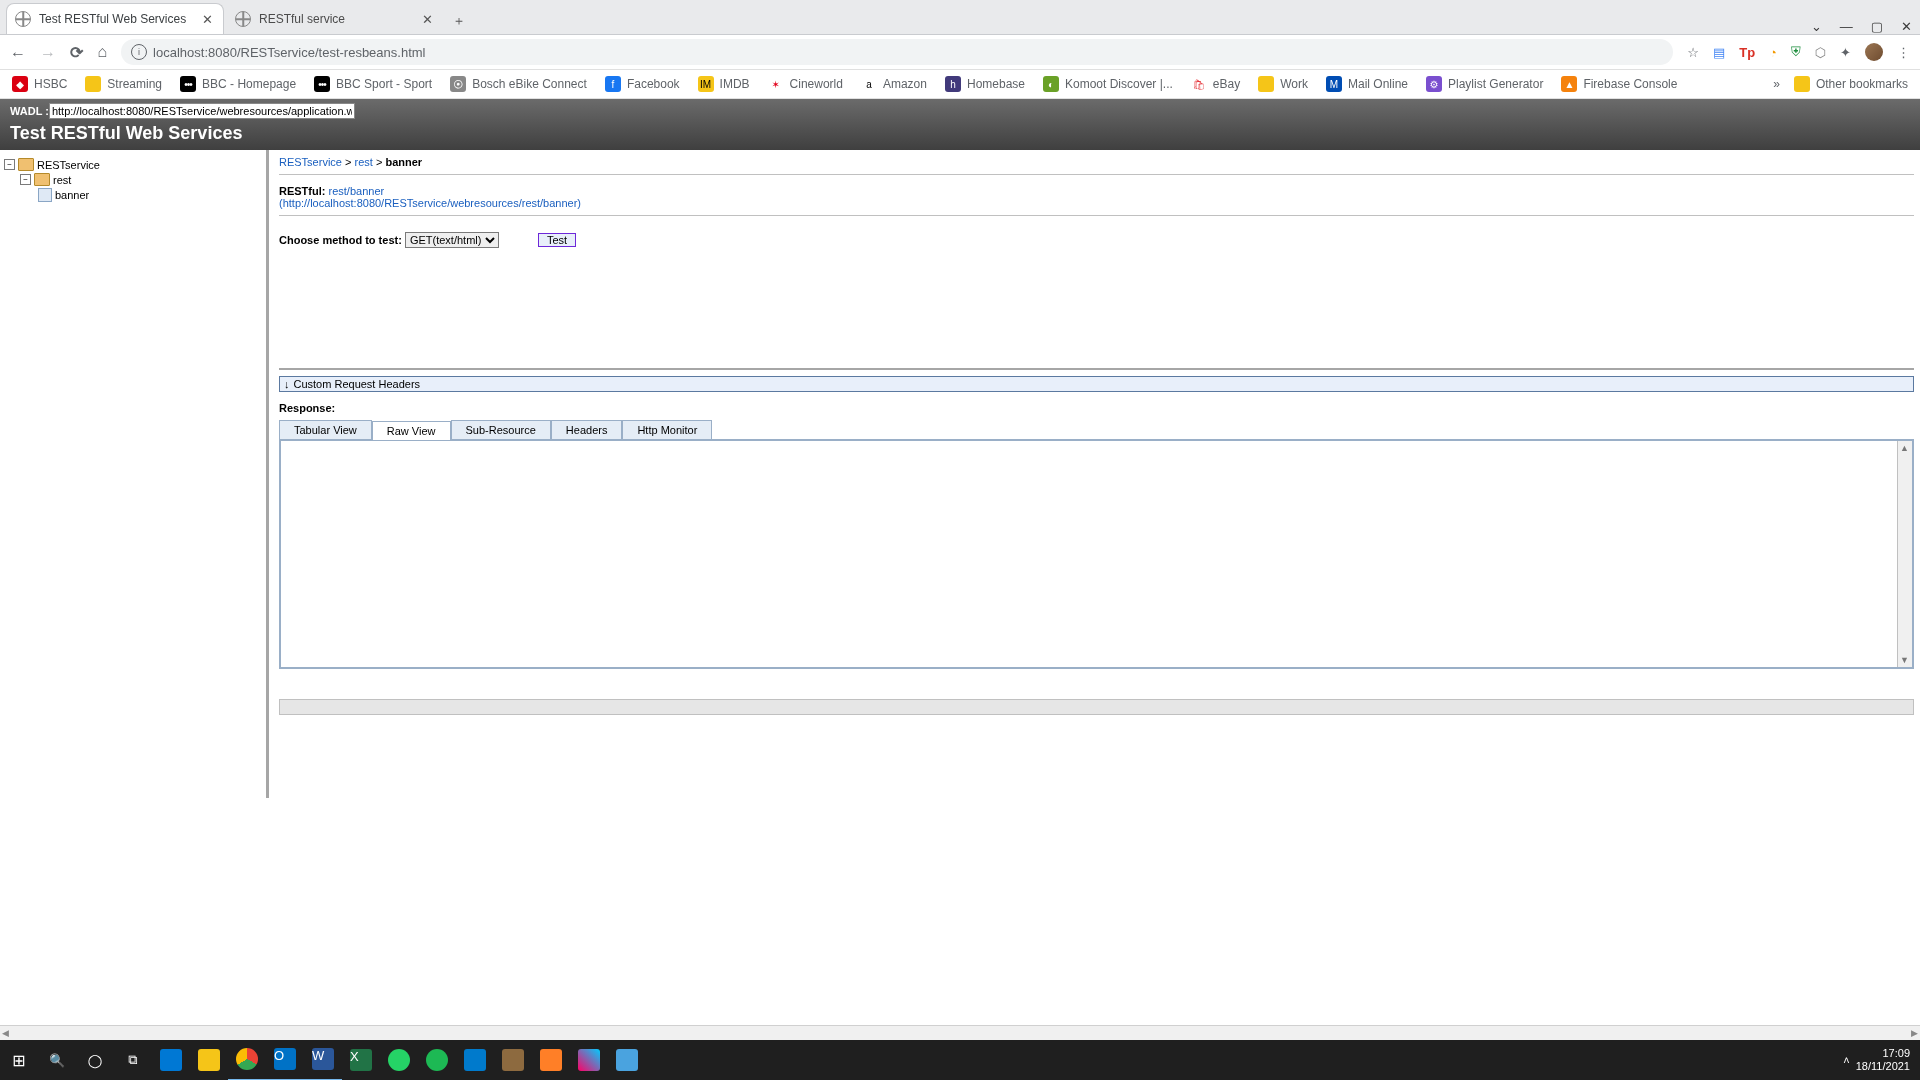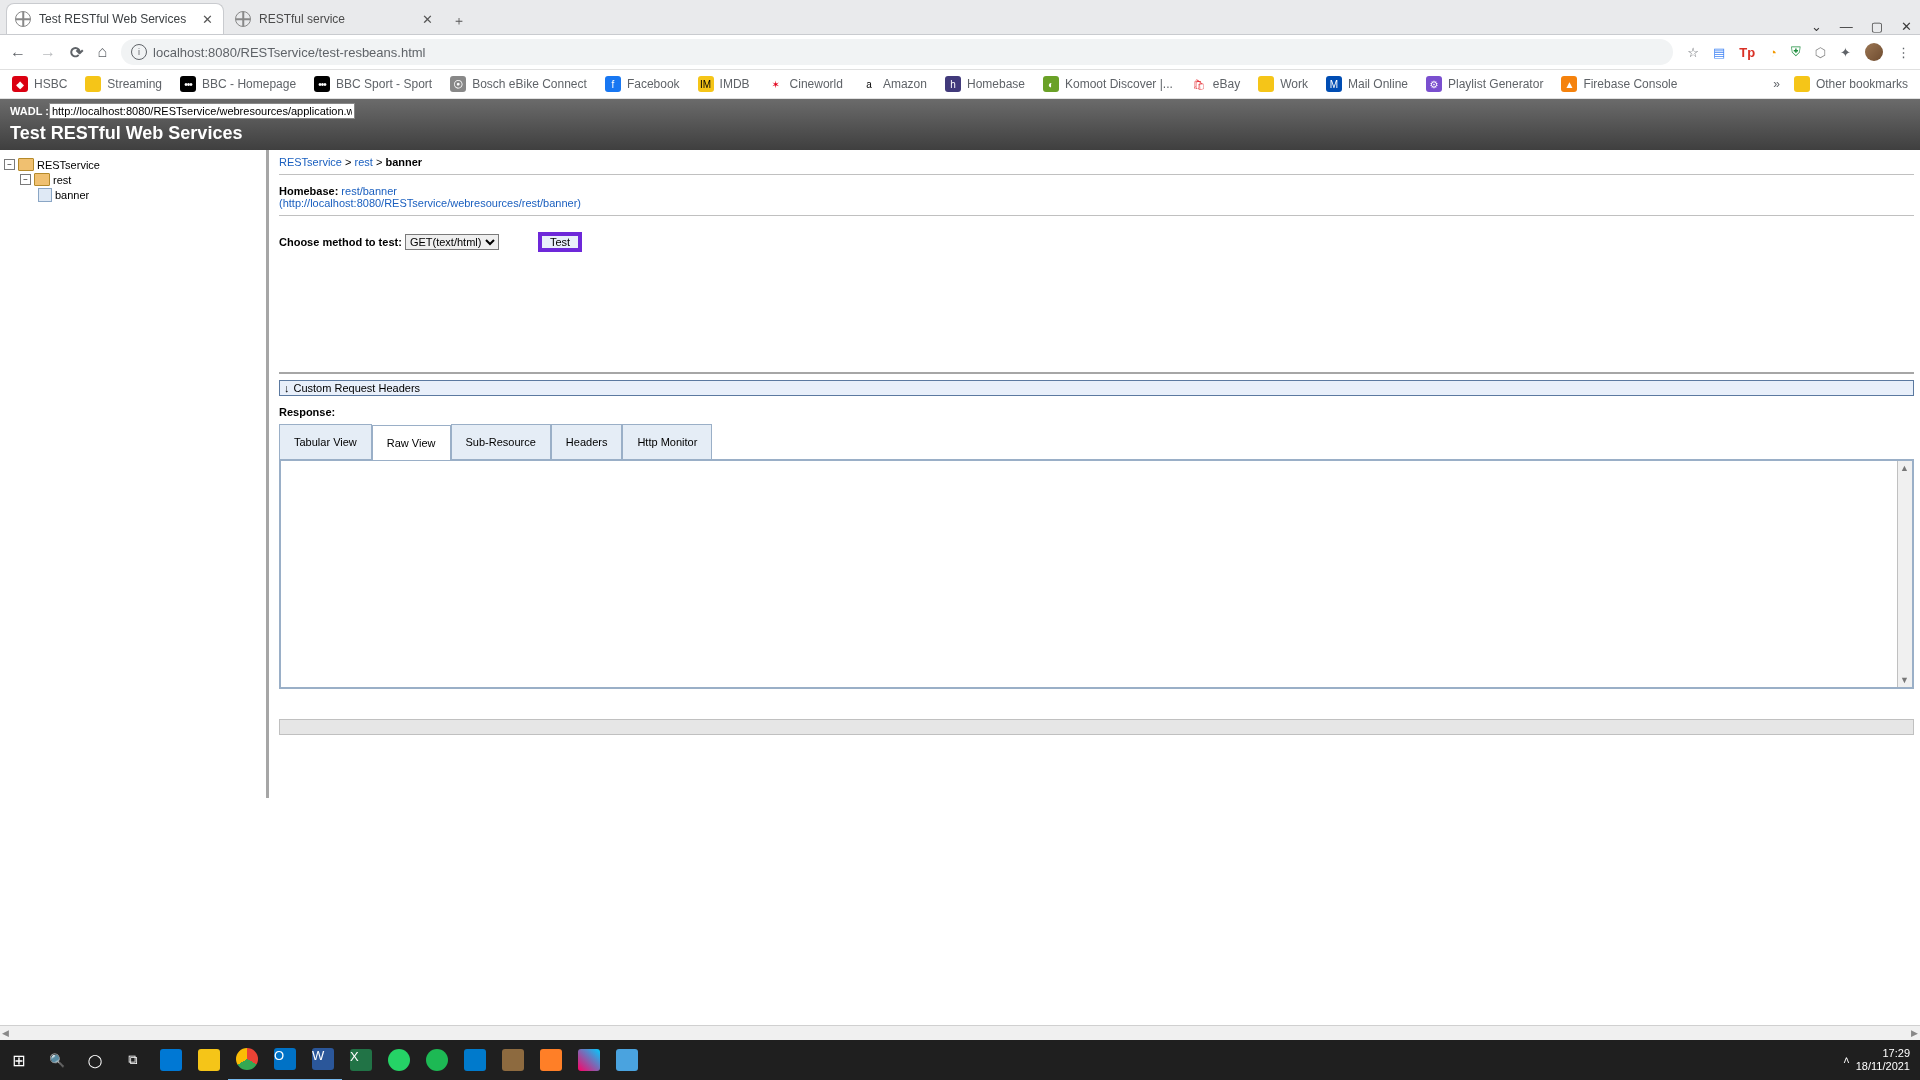--- a/index.html
+++ b/index.html
@@ -65,29 +65,29 @@
   .crumb .lnk{color:#1a5fbf;text-decoration:none;}
   .crumb .cur{color:#000;font-weight:bold;}
   .crumb hr{border:none;border-top:1px solid #c0c0c0;margin:6px 0 0;}
   .resblock{font-size:11px;margin-top:4px;}
   .resblock .lbl{font-weight:bold;}
   .resblock .lnk{color:#1a5fbf;}
   hr.sep{border:none;border-top:1px solid #c0c0c0;margin:6px 0;}
   .methodrow{font-size:11px;margin-top:10px;}
   .methodrow .lbl{font-weight:bold;}
   .methodrow select{font-size:11px;border:1px solid #7a7a7a;}
-  .methodrow button{font-size:11px;border:4px solid #6d28d9;background:#e8effa;padding:0 8px;margin-left:36px;}
+  .methodrow button{font-size:11px;border:1px solid #6d28d9;background:#e8effa;padding:0 8px;margin-left:36px;}
   .spacer-upper{flex:0 0 120px;}
   hr.thick{border:none;border-top:2px solid #a6a6a6;margin:0;}
   .chipbtn{font-size:11px;border:1px solid #5b79a0;background:#e8effa;padding:1px 4px;margin-top:6px;display:inline-flex;align-items:center;gap:4px;}
   .statusrow{font-size:11px;margin-top:14px;}
   .statusrow .lbl{font-weight:bold;}
   .resplbl{font-size:11px;font-weight:bold;margin-top:10px;}
   .tabsbar{display:flex;margin:6px 0 0;}
-  .tabbtn{border:1px solid #9aafc7;border-bottom:none;background:#e5edf6;font-size:11px;padding:11px 14px;margin-right:0;}
+  .tabbtn{border:1px solid #9aafc7;border-bottom:none;background:#e5edf6;font-size:11px;padding:3px 14px;margin-right:0;}
   .tabbtn.active{background:#fff;position:relative;top:1px;}
   .respframe{border:2px solid #9aafc7;height:226px;display:flex;}
   .respleft{width:400px;border-right:1px solid #9aafc7;padding:6px;}
   .respleft h1{font-family:"Times New Roman",serif;font-size:25px;margin:0;}
   .respright{flex:1;position:relative;}
   .vscroll{position:absolute;right:0;top:0;width:14px;height:100%;background:#f0f0f0;border-left:1px solid #c0c0c0;}
   .vscroll:before{content:"▲";position:absolute;top:2px;left:2px;font-size:9px;color:#777;}
   .vscroll:after{content:"▼";position:absolute;bottom:2px;left:2px;font-size:9px;color:#777;}
   .hscroll{height:14px;background:#e6e6e6;border:1px solid #c0c0c0;margin-top:30px;}
 
@@ -257,21 +257,21 @@
     <div class="crumb">
       <a class="lnk">RESTservice</a>
       <span> &gt; </span>
       <a class="lnk">rest</a>
       <span> &gt; </span>
       <span class="cur">banner</span>
       <hr>
     </div>
 
     <div class="resblock">
-      <span class="lbl">Homebase:</span>
+      <span class="lbl">RESTful:</span>
       <span class="lnk">rest/banner</span><br>
       <span class="lnk">(http://localhost:8080/RESTservice/webresources/rest/banner)</span>
     </div>
     <hr class="sep">
 
     <div class="methodrow">
       <span class="lbl">Choose method to test:</span>
       <select>
         <option>GET(text/html)</option>
       </select>
@@ -359,17 +359,17 @@
     <div class="tb-ico">
         <span class="sq" style="background:linear-gradient(45deg,#f06,#0cf)"></span>
       </div>
     <div class="tb-ico">
         <span class="sq" style="background:#4aa3df"></span>
       </div>
   </div>
   <div class="tb-right">
     <span>˄</span>
     <div class="tb-clock">
-      <div>17:29</div>
+      <div>17:09</div>
       <div>18/11/2021</div>
     </div>
   </div>
 </div>
 
 </body></html>

